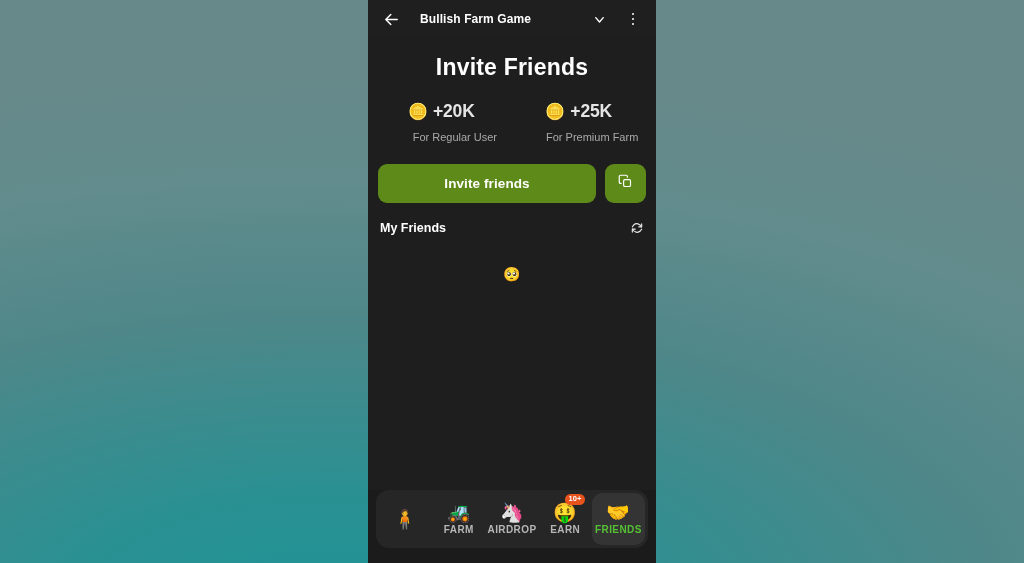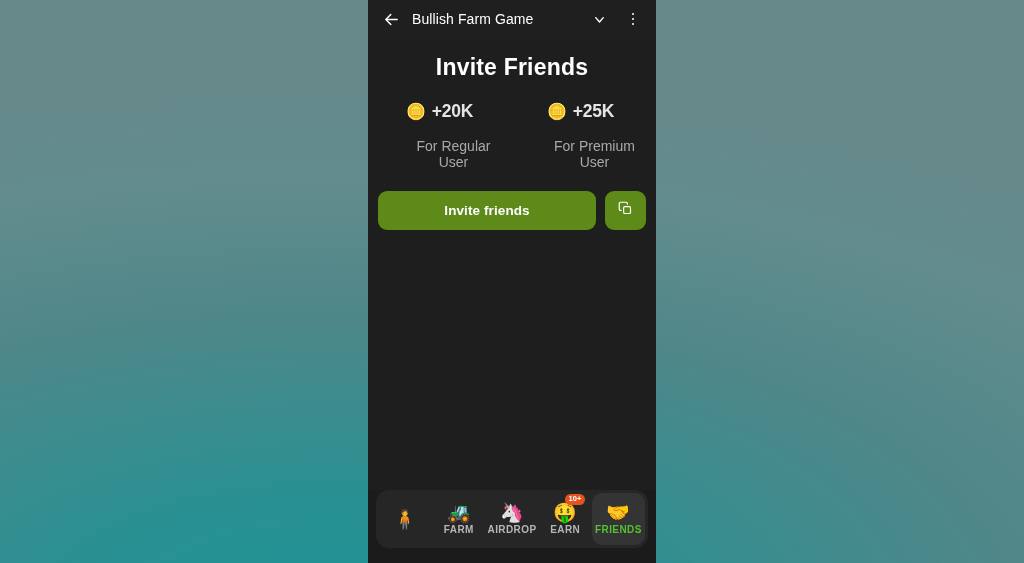--- a/index.html
+++ b/index.html
@@ -35,24 +35,24 @@
     padding: 0 10px;
     position: relative;
   }
   .hdr-icon {
     width: 26px; height: 26px;
     display: flex; align-items: center; justify-content: center;
     color: #ffffff;
     flex: 0 0 auto;
   }
   #app-title {
-    font-size: 14px;
-    font-weight: normal;
-    color: #ffffff;
-    margin-left: 8px;
+    font-size: 12px;
+    font-weight: bold;
+    color: #ffffff;
+    margin-left: 16px;
     letter-spacing: .1px;
     flex: 1 1 auto;
     white-space: nowrap;
   }
   #kebab { display: flex; flex-direction: column; gap: 2.5px; align-items: center; }
   #kebab span { width: 2.6px; height: 2.6px; background: #ffffff; border-radius: 50%; display: block; }
 
   
   #screen {
     flex: 1 1 auto;
@@ -94,23 +94,23 @@
     gap: 5px;
   }
   .coin-icon { font-size: 16px; line-height: 1; }
   .bonus-amount {
     font-size: 17.5px;
     font-weight: bold;
     color: #e5e5e5;
     letter-spacing: -.2px;
   }
   .bonus-caption {
-    font-size: 14px;
+    font-size: 11px;
     color: #a9a9a9;
-    margin-top: 16px;
+    margin-top: 9px;
     padding-left: 27px;
   }
 
   #view-more {
     margin-top: 19px;
     font-size: 12.5px;
     font-weight: bold;
     color: #ffffff;
     cursor: pointer;
   }
@@ -262,38 +262,52 @@
             <span class="coin-icon">🪙</span>
             <span class="bonus-amount">+20K</span>
           </div>
           <div class="bonus-caption">For Regular User</div>
         </div>
         <div class="bonus-card">
           <div class="bonus-amount-row">
             <span class="coin-icon">🪙</span>
             <span class="bonus-amount">+25K</span>
           </div>
-          <div class="bonus-caption">For Premium User</div>
+          <div class="bonus-caption">For Premium Farm</div>
         </div>
       </div>
 
     </div>
 
     <div id="cta-row">
       <button id="invite-btn">Invite friends</button>
       <div id="copy-btn">
         <span>
           <svg width="15" height="15" viewBox="0 0 24 24" fill="none" stroke="#fff" stroke-width="1.9" stroke-linecap="round" stroke-linejoin="round">
             <rect x="9" y="9" width="11" height="11" rx="2"></rect>
             <path d="M5 15H4a2 2 0 0 1-2-2V4a2 2 0 0 1 2-2h9a2 2 0 0 1 2 2v1"></path>
           </svg>
         </span>
       </div>
     </div>
 
+    <div id="friends-panel">
+      <div id="friends-head">
+        <div id="friends-title">My Friends</div>
+        <div id="refresh-btn">
+          <svg width="14" height="14" viewBox="0 0 24 24" fill="none" stroke="#e6e6e6" stroke-width="2" stroke-linecap="round" stroke-linejoin="round">
+            <polyline points="20 5 20 10 15 10"></polyline>
+            <polyline points="4 19 4 14 9 14"></polyline>
+            <path d="M19.4 10a8 8 0 0 0-13.1-3.1L4 10"></path>
+            <path d="M4.6 14a8 8 0 0 0 13.1 3.1L20 14"></path>
+          </svg>
+        </div>
+      </div>
+      <div id="empty-state">🥺</div>
+    </div>
 
     <div id="page-rest"></div>
 
     <div id="bottom-nav-wrap">
       <div id="bottom-nav">
 
         <div class="nav-item">
           <span class="nav-emoji">🧍</span>
         </div>
 

